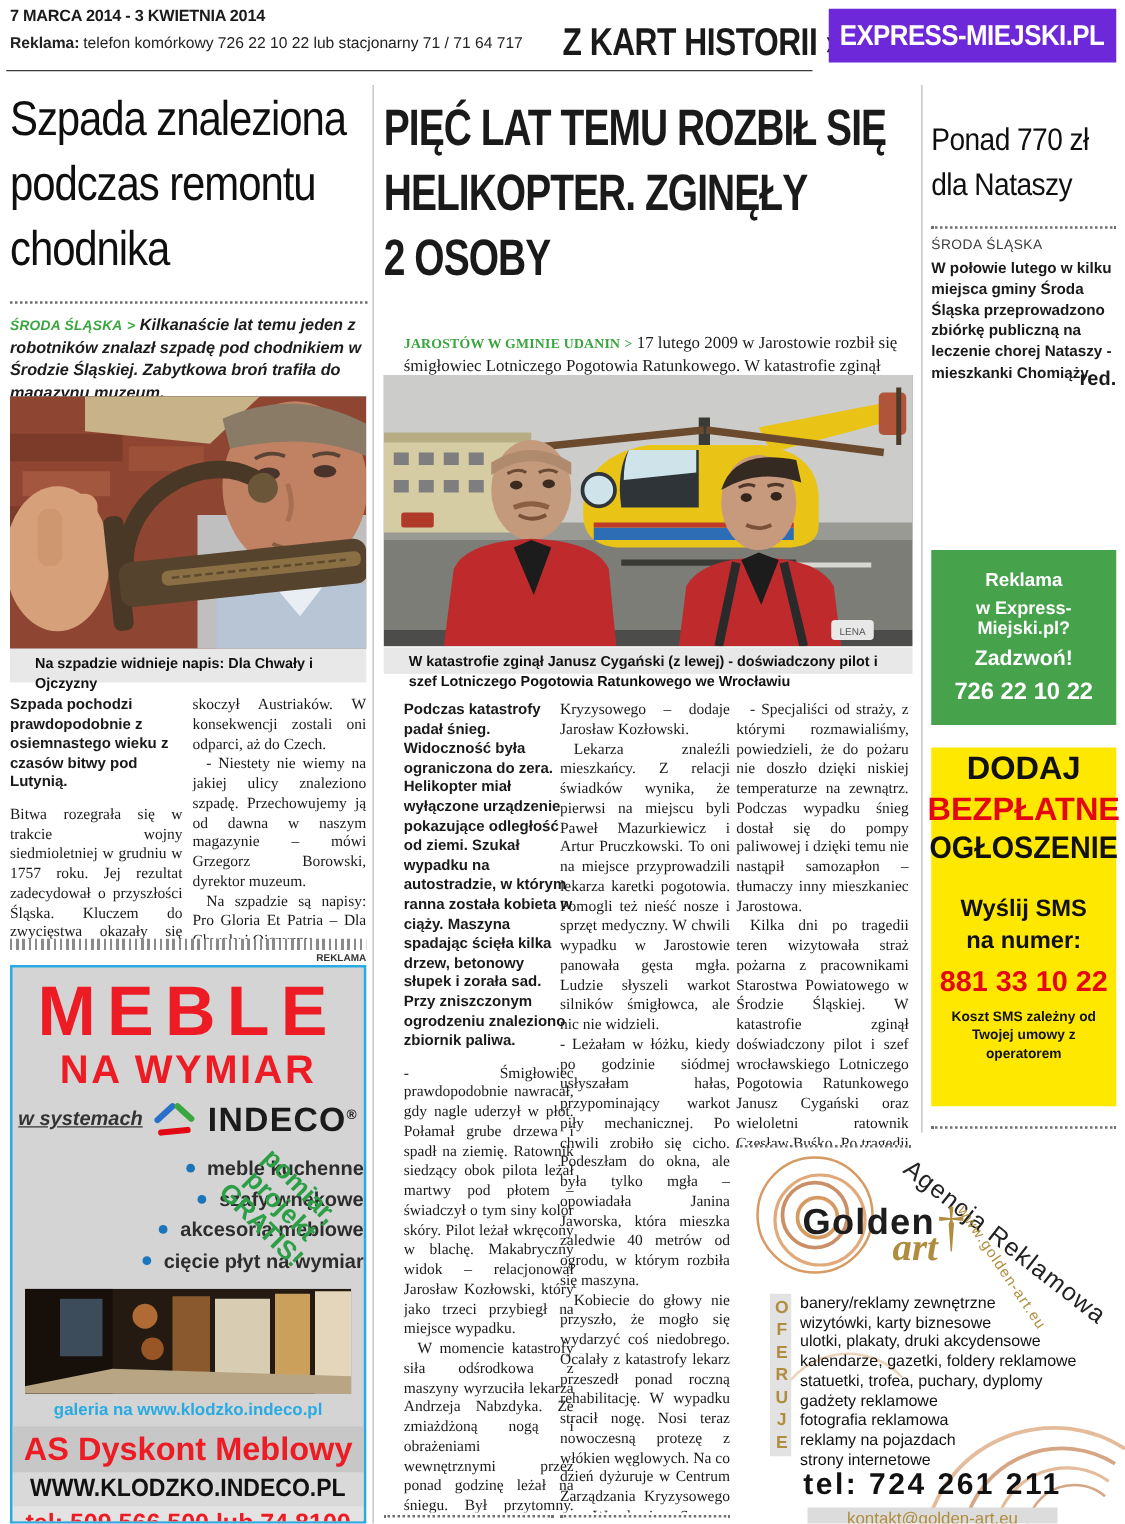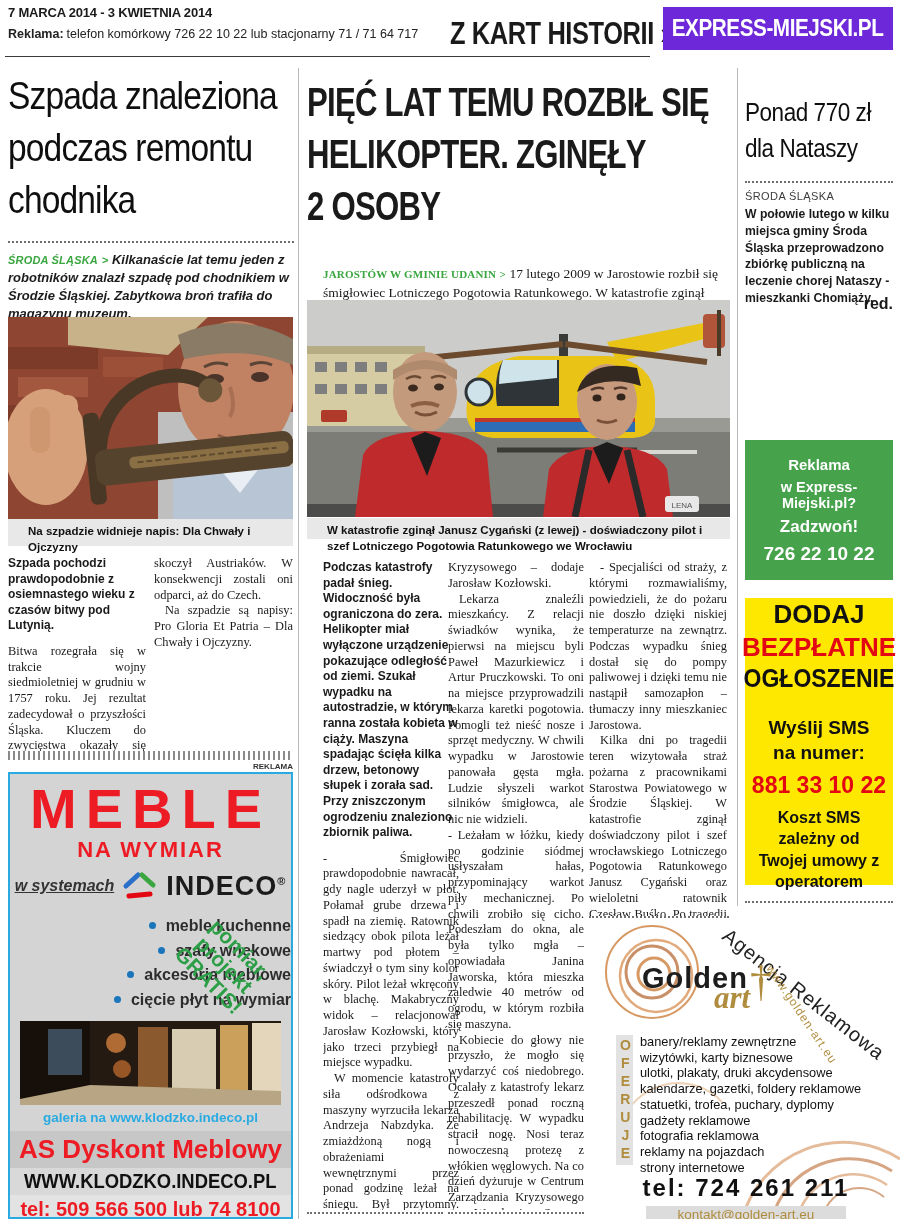--- a/index.html
+++ b/index.html
@@ -39,21 +39,21 @@
          text-align:justify;margin:0;}
   .ind{text-indent:11px;}
   .byl{font-weight:bold;text-align:right;font-size:16px;margin:2px 0 0;}
   .bars{left:8px;top:751px;width:285px;height:9px;
         background:repeating-linear-gradient(90deg,#8a8a8a 0 2px,#fff 2px 5px);}
   .rk-label{left:8px;top:762px;width:285px;text-align:right;font-size:8px;font-weight:bold;color:#333;}
   
   .meble{left:8px;top:772px;width:285px;height:447px;background:#d4d4d4;border:2px solid #29abe2;
          box-sizing:border-box;overflow:hidden;text-align:center;}
   .meble-title{color:#ed1c24;font-weight:bold;font-size:56px;letter-spacing:9px;line-height:1.05;margin-top:6px;}
-  .meble-sub{color:#ed1c24;font-weight:bold;font-size:22px;letter-spacing:2px;line-height:1.0;}
+  .meble-sub{color:#ed1c24;font-weight:bold;font-size:32px;letter-spacing:2px;line-height:1.0;}
   .meble-sysrow{display:flex;align-items:center;justify-content:center;gap:8px;margin-top:10px;}
   .meble-sys{font-style:italic;font-weight:bold;font-size:16px;text-decoration:underline;color:#333;}
   .meble-brand{font-size:27px;font-weight:bold;color:#1b1b1b;letter-spacing:1px;}
   .meble-reg{font-size:11px;vertical-align:super;}
   .meble-list{text-align:right;margin:12px 0 0 14px;padding:0;list-style:none;}
   .meble-list li{font-size:16px;font-weight:bold;color:#2d2d2d;line-height:1.55;}
   .meble-list li::before{content:"";display:inline-block;width:7px;height:7px;border-radius:50%;
         background:#1b75bb;margin-right:10px;vertical-align:2px;}
   .meble-diag{position:absolute;right:-8px;top:158px;transform:rotate(45deg);transform-origin:center;
         color:#2b9e46;font-weight:bold;font-size:21px;line-height:1.05;text-align:center;width:150px;}
@@ -87,21 +87,21 @@
   .gbox .g2{font-size:14.5px;font-weight:bold;}
   .gbox .g3{font-size:17px;font-weight:bold;}
   .gbox .g4{font-size:19px;font-weight:bold;}
   .ybox{left:745px;top:598px;width:148px;height:287px;background:#ffe800;text-align:center;
         display:flex;flex-direction:column;align-items:center;justify-content:flex-start;}
   .ybox .y1{font-size:26px;font-weight:bold;color:#111;line-height:1.25;}
   .ybox .y2{font-size:26px;font-weight:bold;color:#e30613;line-height:1.25;}
   .ybox .y3{font-size:25px;font-weight:bold;color:#111;line-height:1.25;transform:scaleX(.92);}
   .ybox .y4{font-size:19px;font-weight:bold;color:#111;margin-top:22px;line-height:1.3;width:120px;}
   .ybox .y5{font-size:23px;font-weight:bold;color:#e30613;margin-top:6px;}
-  .ybox .y6{font-size:16px;font-weight:bold;color:#111;margin-top:8px;width:124px;line-height:1.35;}
+  .ybox .y6{font-size:11px;font-weight:bold;color:#111;margin-top:8px;width:124px;line-height:1.35;}
   .nt-dot2{left:745px;top:901px;width:148px;}
   
   .golden{left:592px;top:922px;width:308px;height:297px;overflow:hidden;}
   .g-brand1{left:50px;top:40px;font-size:29px;font-weight:bold;color:#1d1d1d;letter-spacing:1px;}
   .g-brand2{left:122px;top:58px;font-size:31px;font-style:italic;font-weight:bold;
             font-family:"Liberation Serif",serif;color:#b08d3e;}
   .g-plus{left:158px;top:34px;font-size:44px;color:#b08d3e;font-family:"Liberation Serif",serif;}
   .g-tag{left:140px;top:2px;font-size:20px;color:#222;transform:rotate(38deg);transform-origin:left top;
          white-space:nowrap;letter-spacing:1px;}
   .g-www{left:183px;top:40px;font-size:12px;color:#b08d3e;transform:rotate(56deg);transform-origin:left top;
@@ -178,20 +178,21 @@
     </svg>
   </div>
   <div class="abs capbar sw-cap">Na szpadzie widnieje napis: Dla Chwały i Ojczyzny</div>
 
   <div class="abs sw-col sw-col1">
     <p class="introb">Szpada pochodzi prawdopodobnie z osiemnastego wieku z czasów bitwy pod Lutynią.</p>
     <p class="bodyp">Bitwa rozegrała się w trakcie wojny siedmioletniej w grudniu w 1757 roku. Jej rezultat zadecydował o przyszłości Śląska. Kluczem do zwycięstwa okazały się przedbitewne manewry. Fryderyk Wielki, ukrywając swoje zamiary, za-</p>
   </div>
   <div class="abs sw-col sw-col2">
     <p class="bodyp">skoczył Austriaków. W konsekwencji zostali oni odparci, aż do Czech.</p>
+    <p class="bodyp ind">- Niestety nie wiemy na jakiej ulicy znaleziono szpadę. Przechowujemy ją od dawna w naszym magazynie – mówi Grzegorz Borowski, dyrektor muzeum.</p>
     <p class="bodyp ind">Na szpadzie są napisy: Pro Gloria Et Patria – Dla Chwały i Ojczyzny.</p>
 
   </div>
 
   <div class="abs bars"></div>
   <div class="abs rk-label">REKLAMA</div>
 
   <div class="abs meble">
     <div class="meble-title">MEBLE</div>
     <div class="meble-sub">NA WYMIAR</div>

